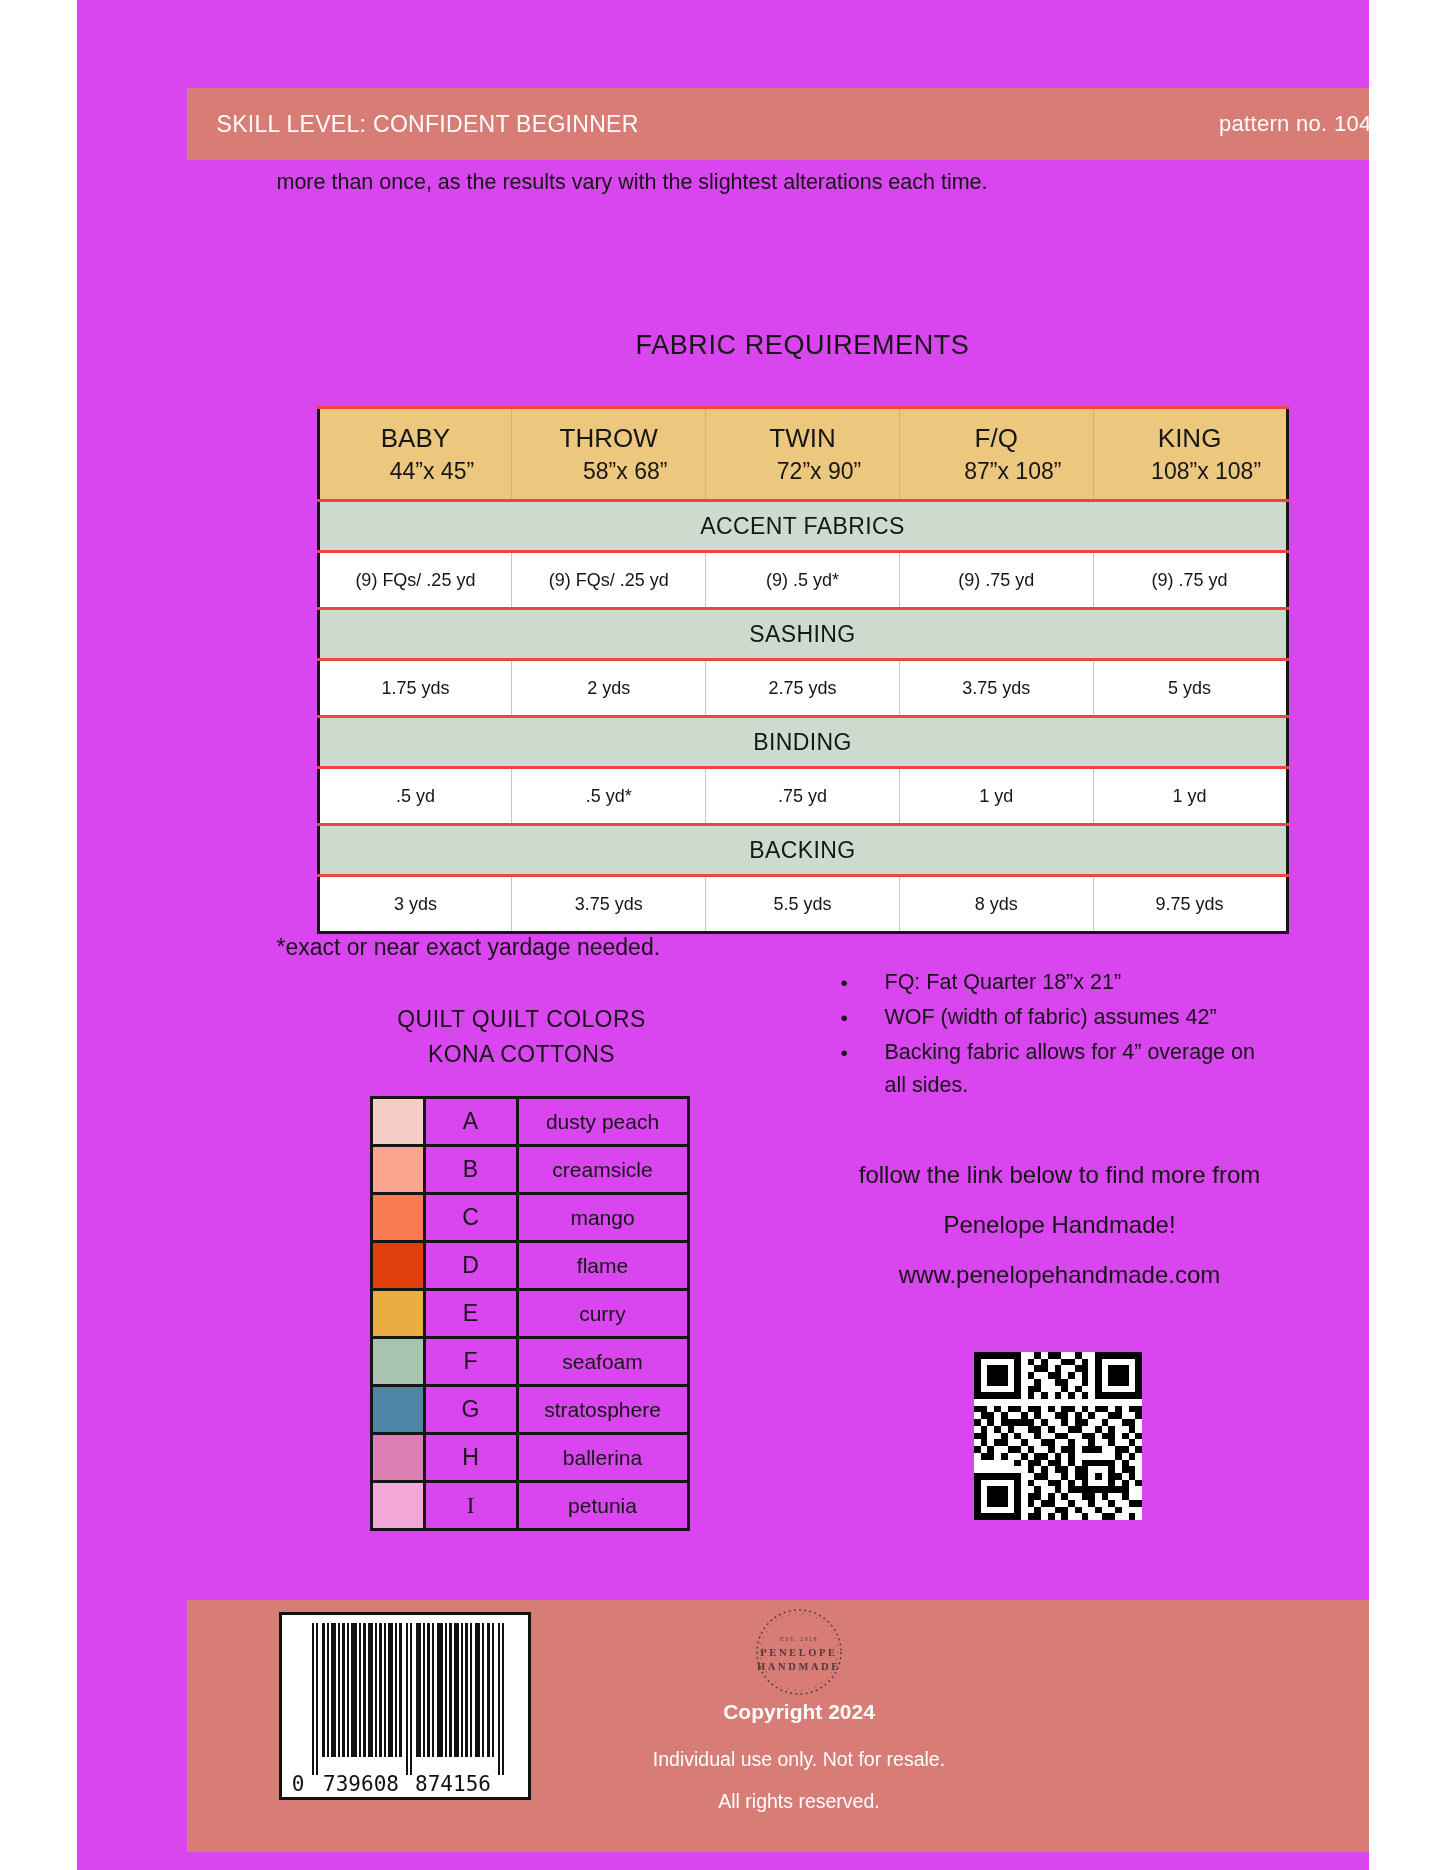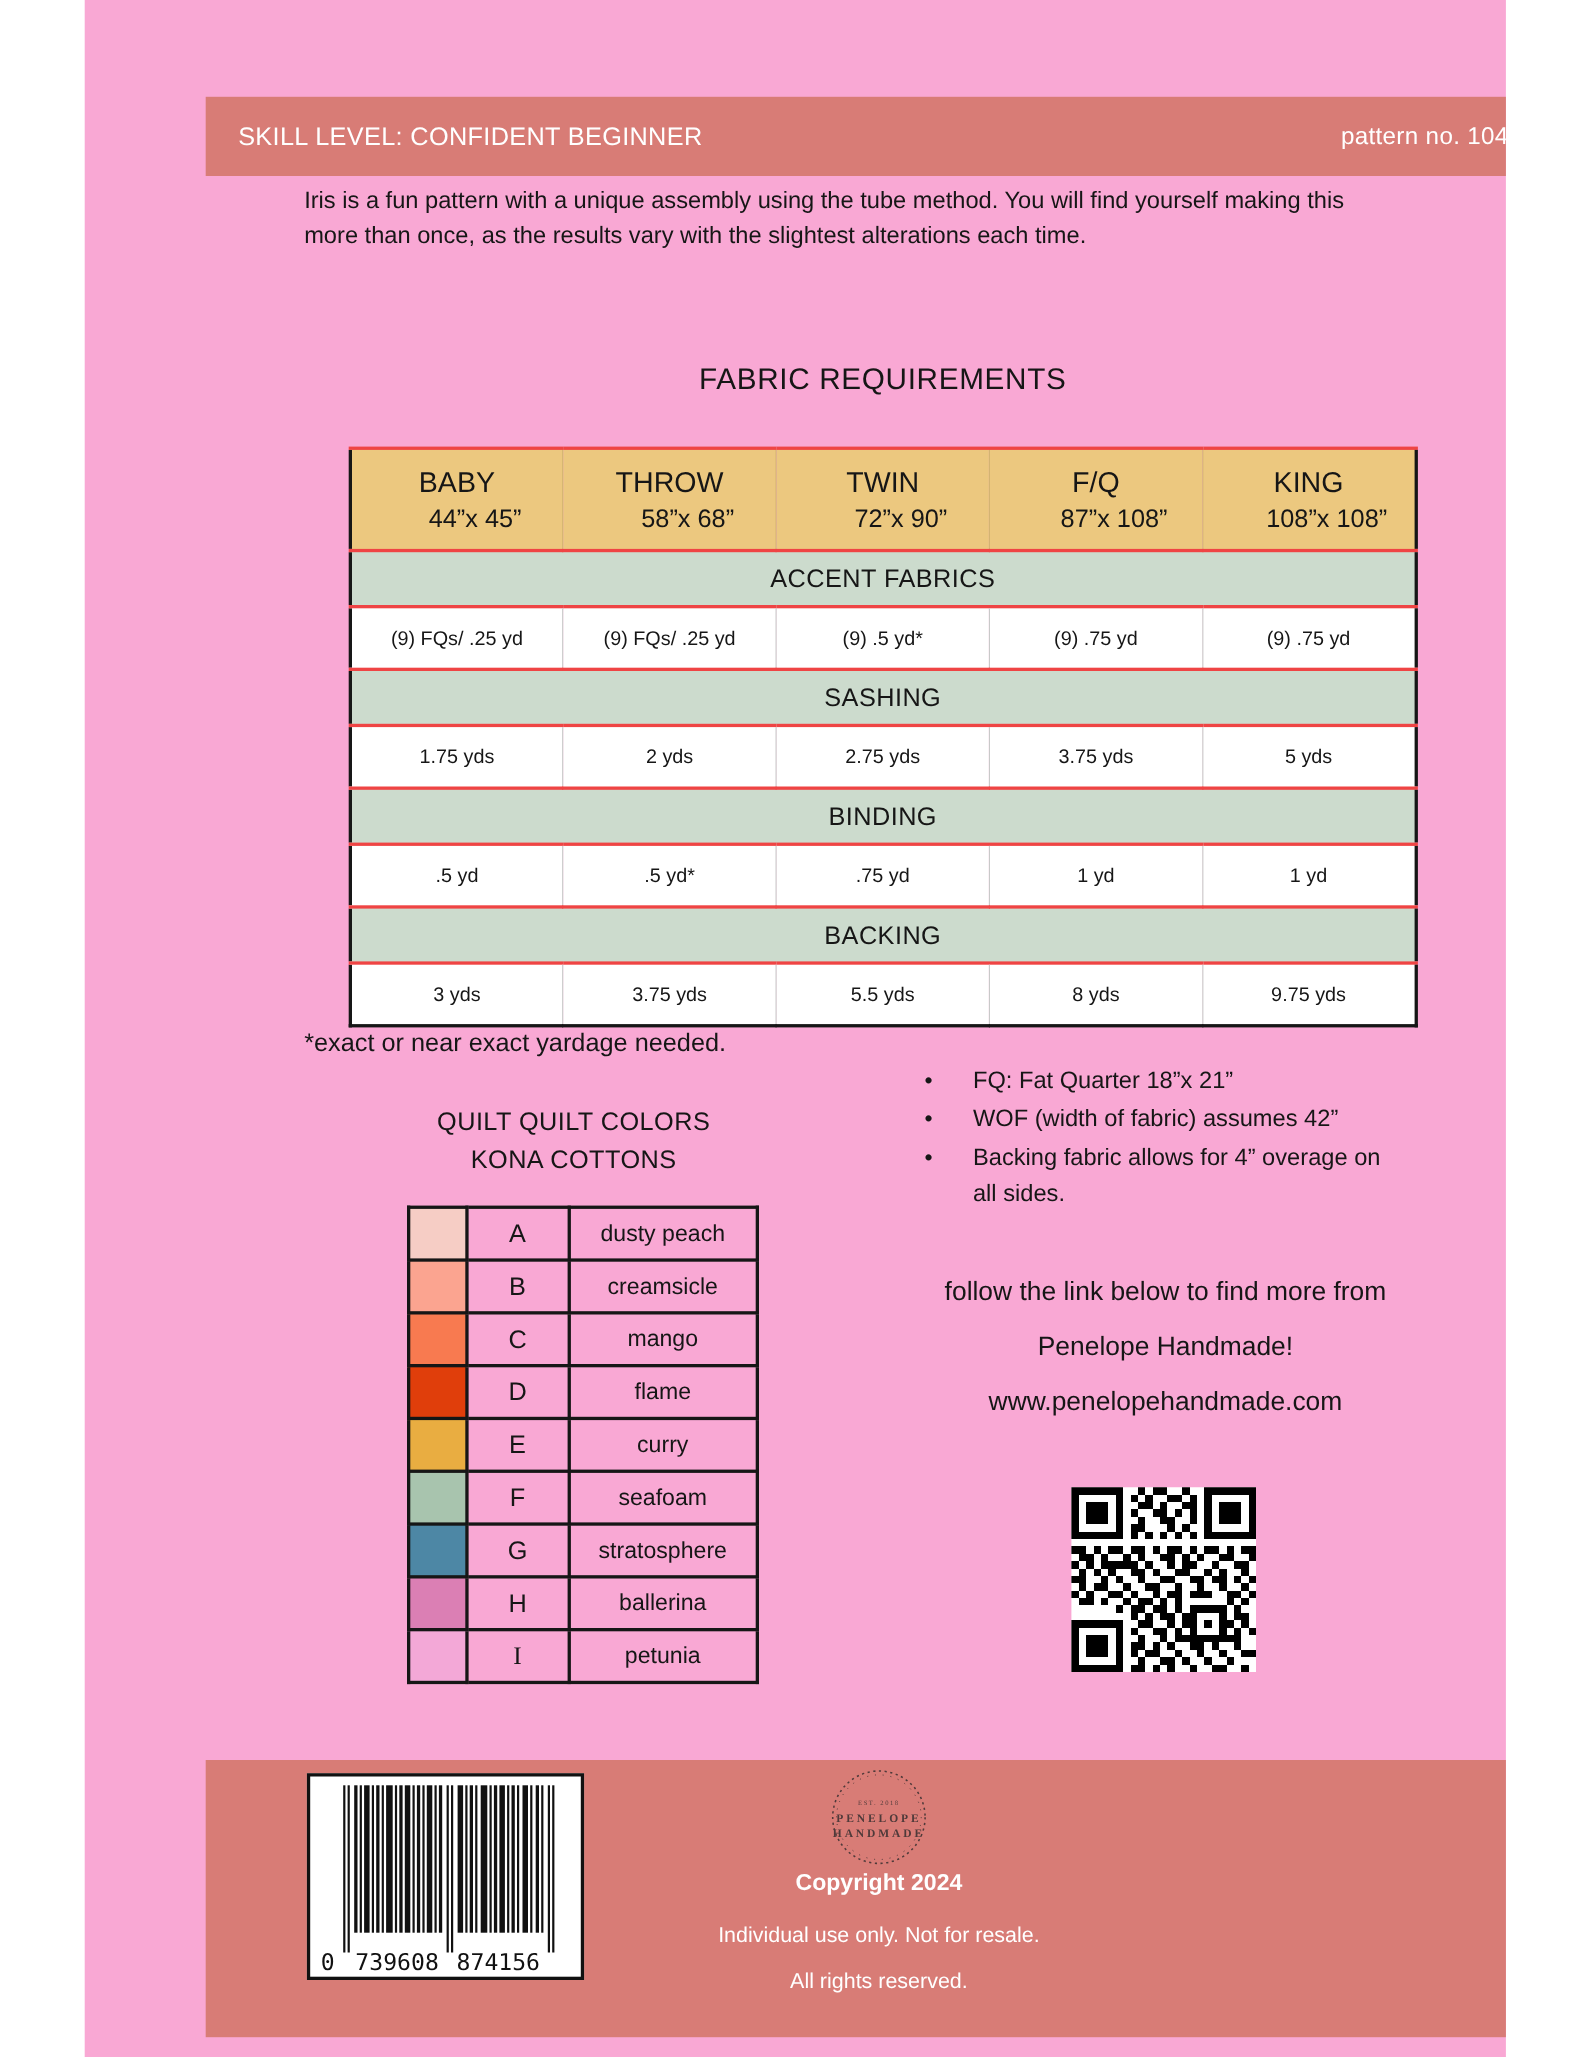--- a/index.html
+++ b/index.html
@@ -1,18 +1,18 @@
 <!DOCTYPE html>
 <html><head>
 <meta charset="utf-8">
 <style>
   html,body { margin:0; padding:0; background:#ffffff; }
   .page {
     position:relative; width:1292px; height:1870px; margin:0 auto;
-    background:#f9a8d4; overflow:hidden;
+    background:#d946ef; overflow:hidden;
     font-family:"Liberation Sans", sans-serif; color:#161616;
   }
 
   
   .banner {
     position:absolute; left:110px; top:88px; width:1225px; height:72px;
     background:#d87c76; color:#ffffff; box-sizing:border-box;
     display:flex; align-items:center; justify-content:space-between;
     padding:0 40px 0 30px; font-size:23px; letter-spacing:0.3px;
   }
@@ -76,21 +76,20 @@
 <body>
 
 <div class="page">
 
   <div class="banner" style="background: rgb(216, 124, 118);">
     <span>SKILL LEVEL: CONFIDENT BEGINNER</span>
     <span class="pat">pattern no. 104</span>
   </div>
 
   <div class="intro">
-    <div>Iris is a fun pattern with a unique assembly using the tube method. You will find yourself making this</div>
     <div>more than once, as the results vary with the slightest alterations each time.</div>
   </div>
 
   <div class="fr-title">FABRIC REQUIREMENTS</div>
 
   <table class="fabric-table">
     <tbody>
         <tr>
       <th>
         <div class="cname">BABY</div>

